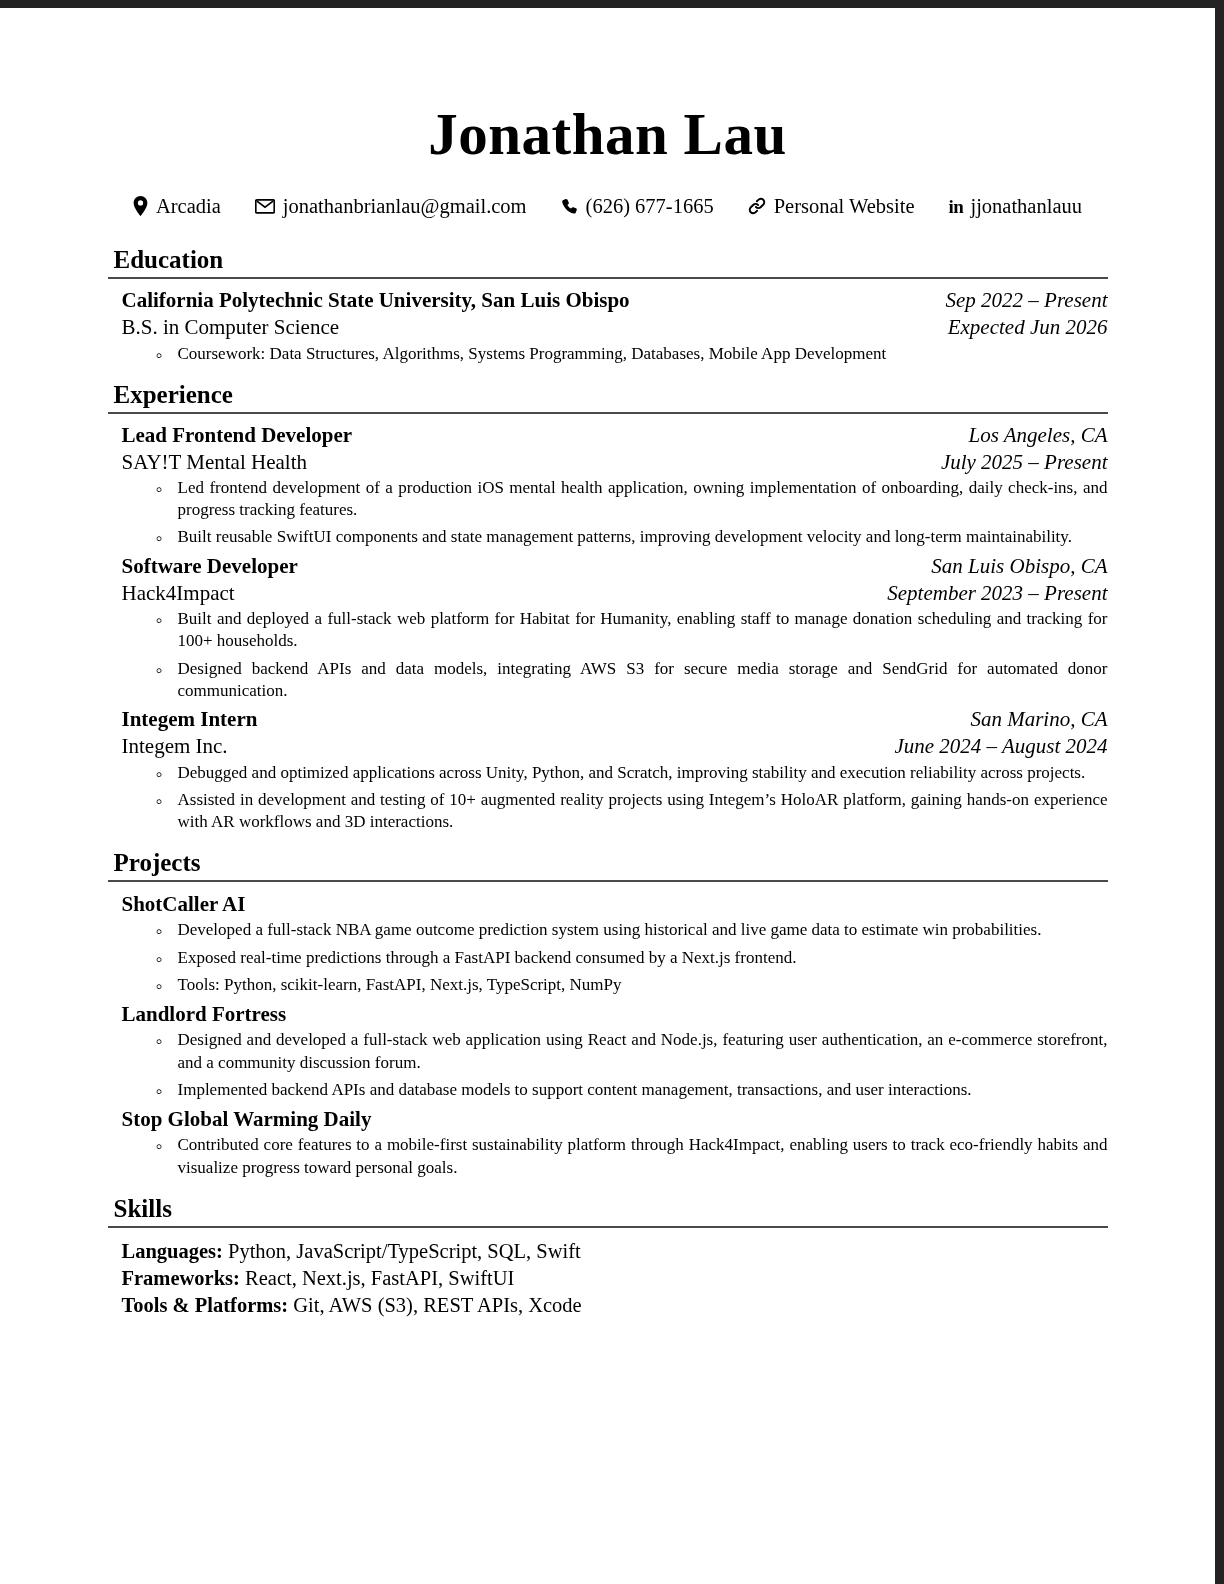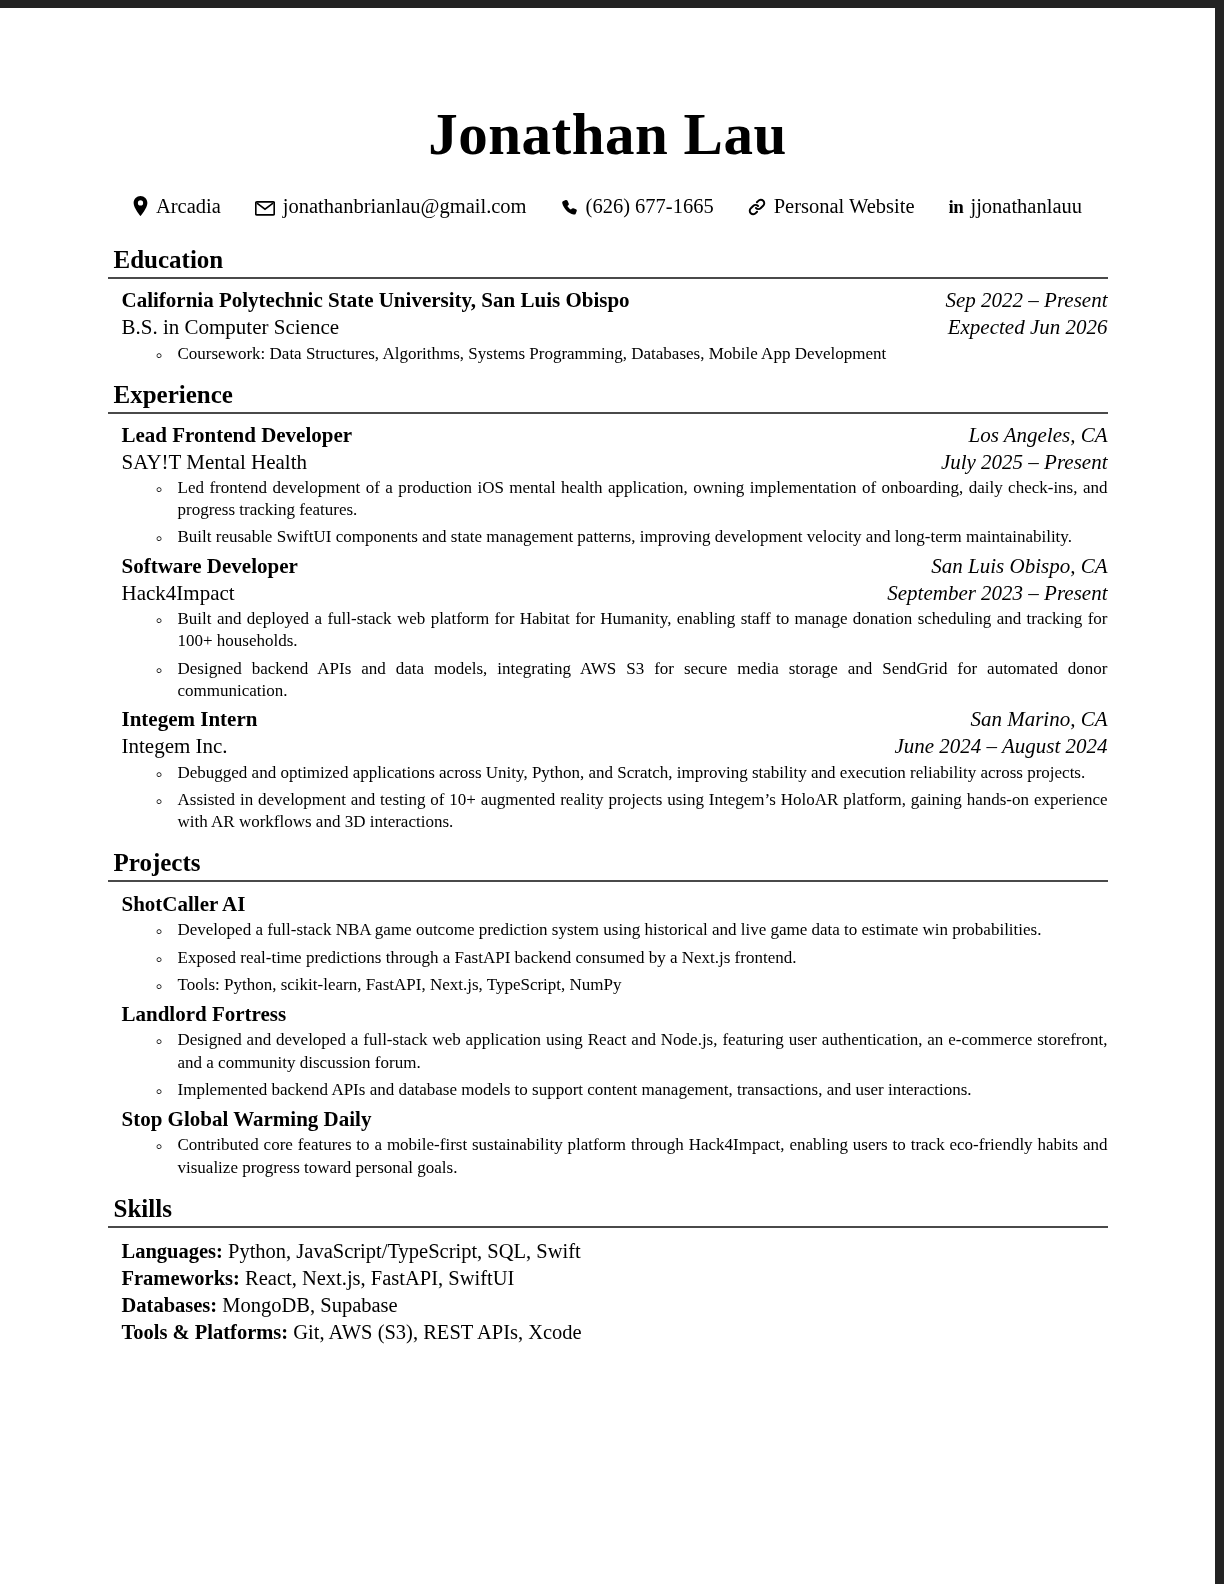--- a/index.html
+++ b/index.html
@@ -59,21 +59,21 @@
     display: flex;
     justify-content: center;
     align-items: center;
     gap: 0;
     font-size: 20.5px;
     line-height: 1;
     margin-bottom: 30px;
   }
   .contact-item {
     display: inline-flex;
-    align-items: flex-end;
+    align-items: center;
     white-space: nowrap;
     margin: 0 17px;
   }
   .contact-item .ic {
     display: inline-flex;
     align-items: center;
     justify-content: center;
     margin-right: 8px;
   }
   .contact-item .ic svg { display: block; }
@@ -326,24 +326,20 @@
       <div class="skills-body">
         <div class="skill-line">
           <b>Languages:</b>
           <span>Python, JavaScript/TypeScript, SQL, Swift</span>
         </div>
         <div class="skill-line">
           <b>Frameworks:</b>
           <span>React, Next.js, FastAPI, SwiftUI</span>
         </div>
         <div class="skill-line">
-          <b>Databases:</b>
-          <span>MongoDB, Supabase</span>
-        </div>
-        <div class="skill-line">
           <b>Tools &amp; Platforms:</b>
           <span>Git, AWS (S3), REST APIs, Xcode</span>
         </div>
       </div>
     </div>
 
   </div>
 </div>
 
 </body></html>

